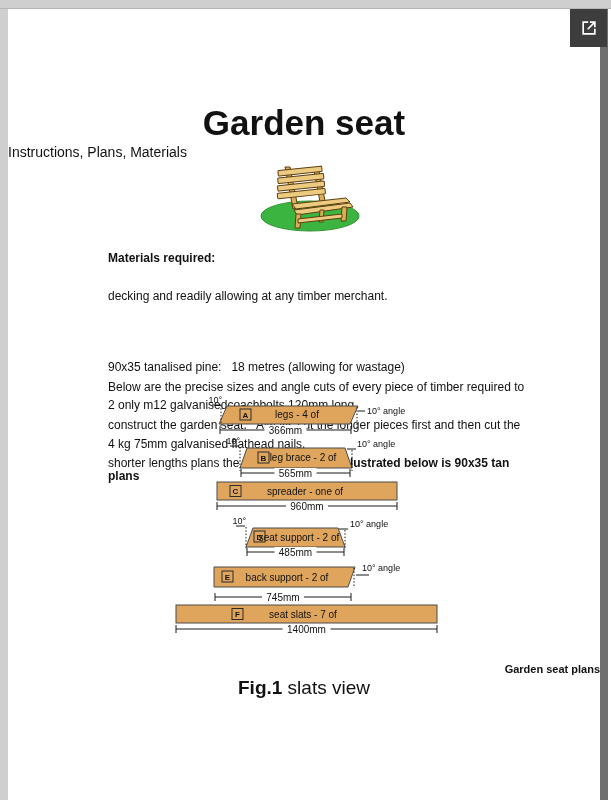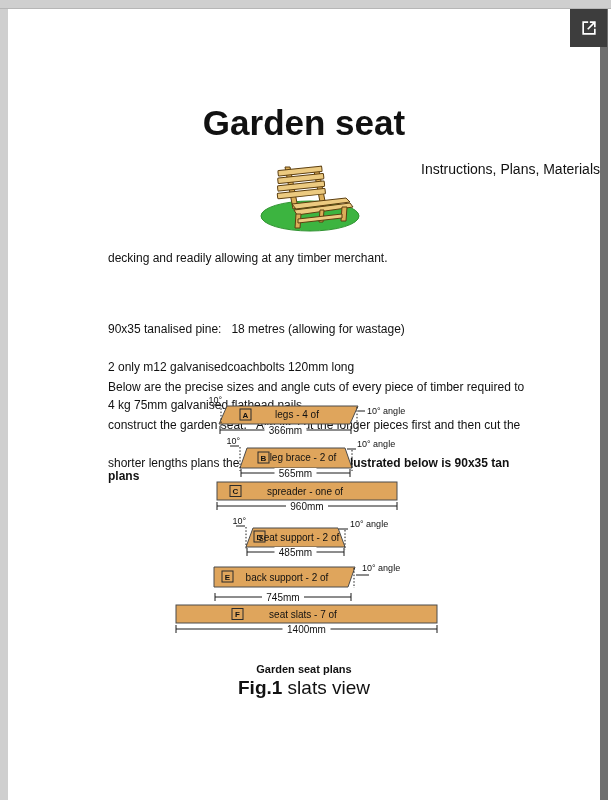--- a/index.html
+++ b/index.html
@@ -8,21 +8,21 @@
     background:#ffffff;
     font-family:"Liberation Sans",sans-serif;color:#111;
   }
   .top-bar{position:absolute;left:0;top:0;width:611px;height:9px;background:var(--frame);border-bottom:1px solid #b6b6b6;box-sizing:border-box;}
   .left-strip{position:absolute;left:0;top:9px;width:8px;height:791px;background:var(--frame);}
   .scrollbar{position:absolute;left:600px;top:9px;width:8px;height:791px;background:var(--scrollbar);}
   .open-btn{position:absolute;left:570px;top:9px;width:37px;height:38px;background:var(--toolbar-button);display:flex;align-items:center;justify-content:center;cursor:pointer;}
   .page{position:absolute;left:8px;top:9px;width:592px;height:670px;background:#fff;}
 
   .doc-title{position:absolute;left:0;top:95px;width:592px;text-align:center;font-size:35px;line-height:37px;font-weight:bold;}
-  .doc-subtitle{position:absolute;left:0;top:135px;width:592px;text-align:right;font-size:14px;margin-top:17px;}
+  .doc-subtitle{position:absolute;left:0;top:135px;width:592px;text-align:left;font-size:14px;}
   .bench{position:absolute;left:244px;top:155px;}
 
   .materials{position:absolute;left:100px;top:217px;width:420px;font-size:12px;line-height:12.8px;white-space:pre-wrap;}
   .materials .head{font-weight:bold;}
   .spec-block{margin-top:7px;}
   .cutting{position:absolute;left:100px;top:346px;width:430px;font-size:12px;line-height:12.8px;white-space:pre-wrap;}
   .cutting .b{font-weight:bold;}
 
   .diagram{position:absolute;left:122px;top:381px;}
   .timber{fill:var(--timber);stroke:#4b4b4b;stroke-width:1;}
@@ -33,21 +33,21 @@
   .dimbg{fill:#ffffff;}
   .dlabel{font:10px "Liberation Sans",sans-serif;text-anchor:middle;fill:#111;}
   .angle{font:9px "Liberation Sans",sans-serif;fill:#111;}
   .ann{stroke:#1a1a1a;stroke-width:1;}
   .dots{stroke:#1a1a1a;stroke-width:1;stroke-dasharray:1.5 1.8;}
 
   .wood{fill:#ecca80;stroke:#5d3f10;stroke-width:1;stroke-linejoin:round;}
   .wood2{fill:#dcae59;stroke:#5d3f10;stroke-width:1;stroke-linejoin:round;}
   .grass{fill:var(--grass);stroke:#2f9330;stroke-width:1;}
 
-  .footer-caption{position:absolute;left:0;top:654px;width:592px;text-align:center;font-size:11px;font-weight:bold;}
+  .footer-caption{position:absolute;left:0;top:654px;width:592px;text-align:right;font-size:11px;font-weight:bold;}
   .footer-fig{position:absolute;left:0;top:668px;width:592px;text-align:center;font-size:19px;}
   .footer-fig .b{font-weight:bold;text-align:center;}
 </style>
 </head>
 <body>
 
 <div class="page">
 
   <div class="doc-title">Garden seat</div>
   <div class="doc-subtitle">Instructions, Plans, Materials</div>
@@ -66,20 +66,21 @@
       <polygon class="wood" points="40,40 94,34 98,38 44,45"></polygon>
       <polygon class="wood" points="42,46 98,39 101,43 45,51"></polygon>
       <polygon class="wood2" points="44,50 49,50 48,64 43,64"></polygon>
       <polygon class="wood2" points="90,43 95,43 94,57 89,57"></polygon>
       <polygon class="wood2" points="68,46 72,46 71,58 67,58"></polygon>
       <polygon class="wood" points="46,55 90,50 90,54 46,59"></polygon>
     </g>
   </svg>
 
   <div class="materials">
+    <div class="head">Materials required:</div>
     <div>decking and readily allowing at any timber merchant.</div>
     <div class="spec-block">
       <div>90x35 tanalised pine:   18 metres (allowing for wastage)</div>
       <div>2 only m12 galvanisedcoachbolts 120mm long</div>
       <div>4 kg 75mm galvanised flathead nails.</div>
     </div>
   </div>
 
   <div class="cutting">
     <div>Below are the precise sizes and angle cuts of every piece of timber required to</div>

